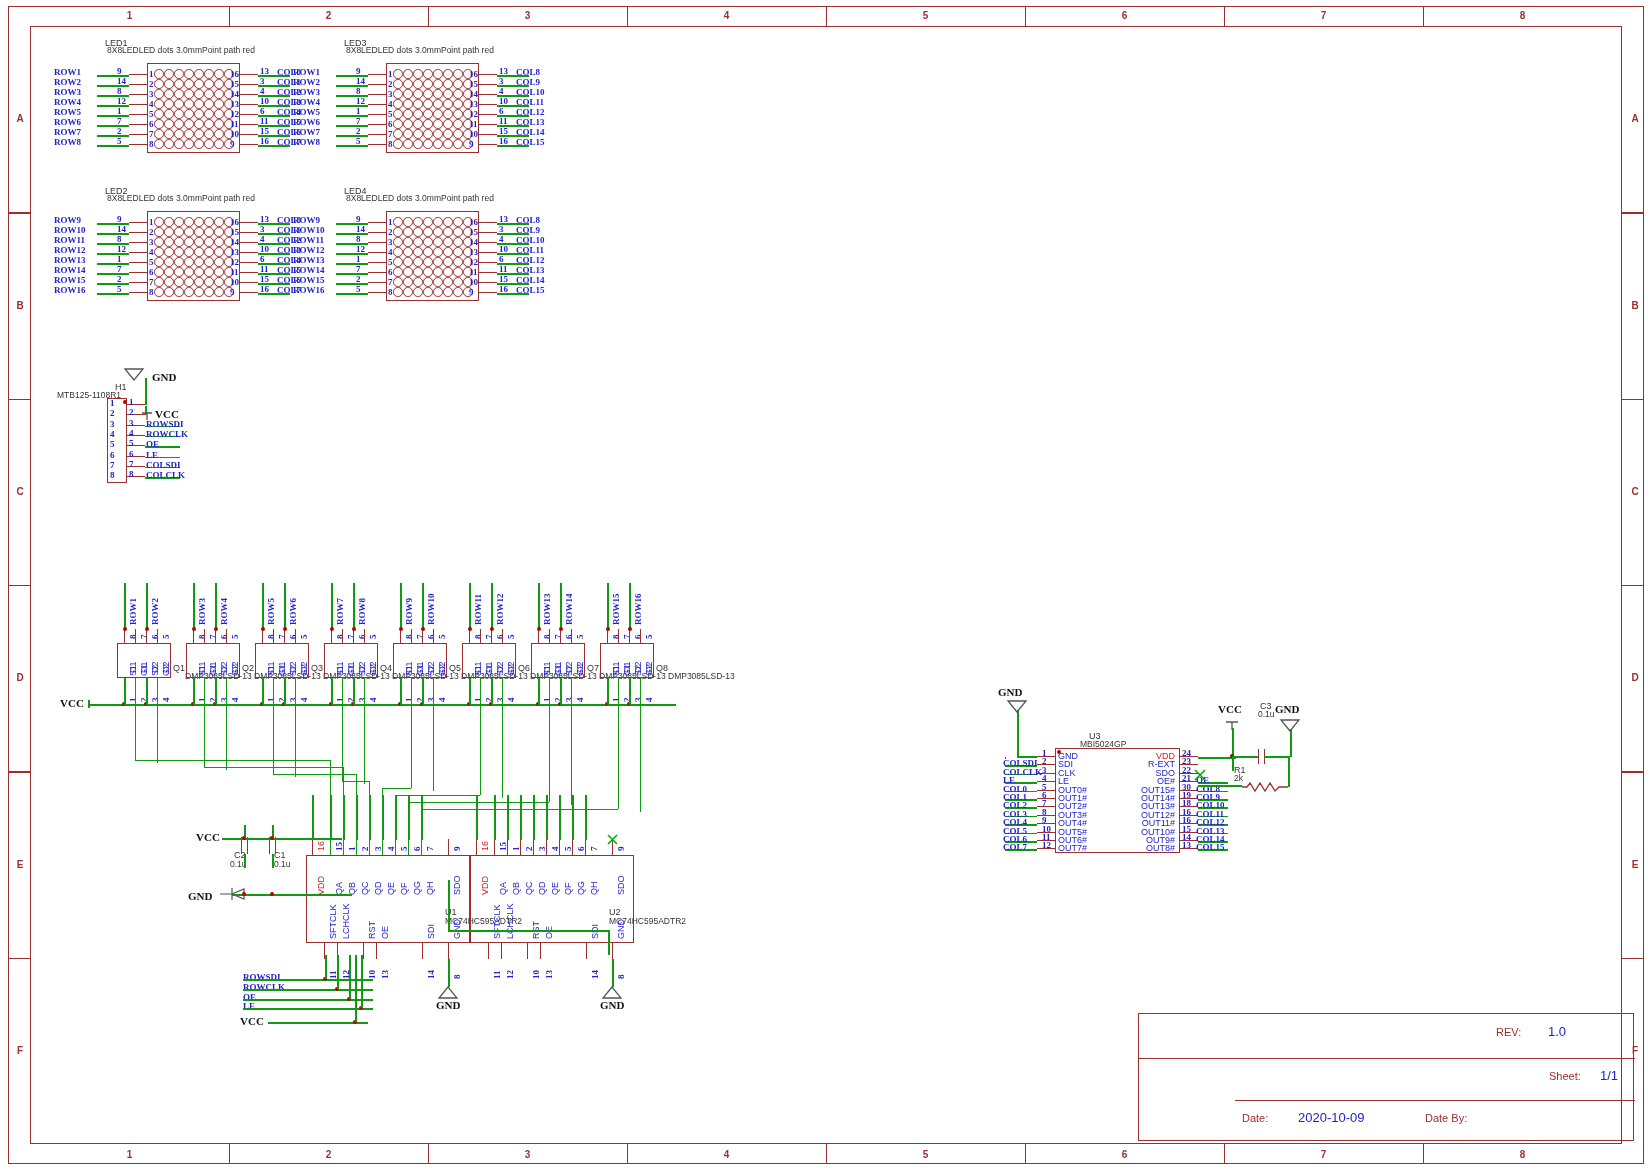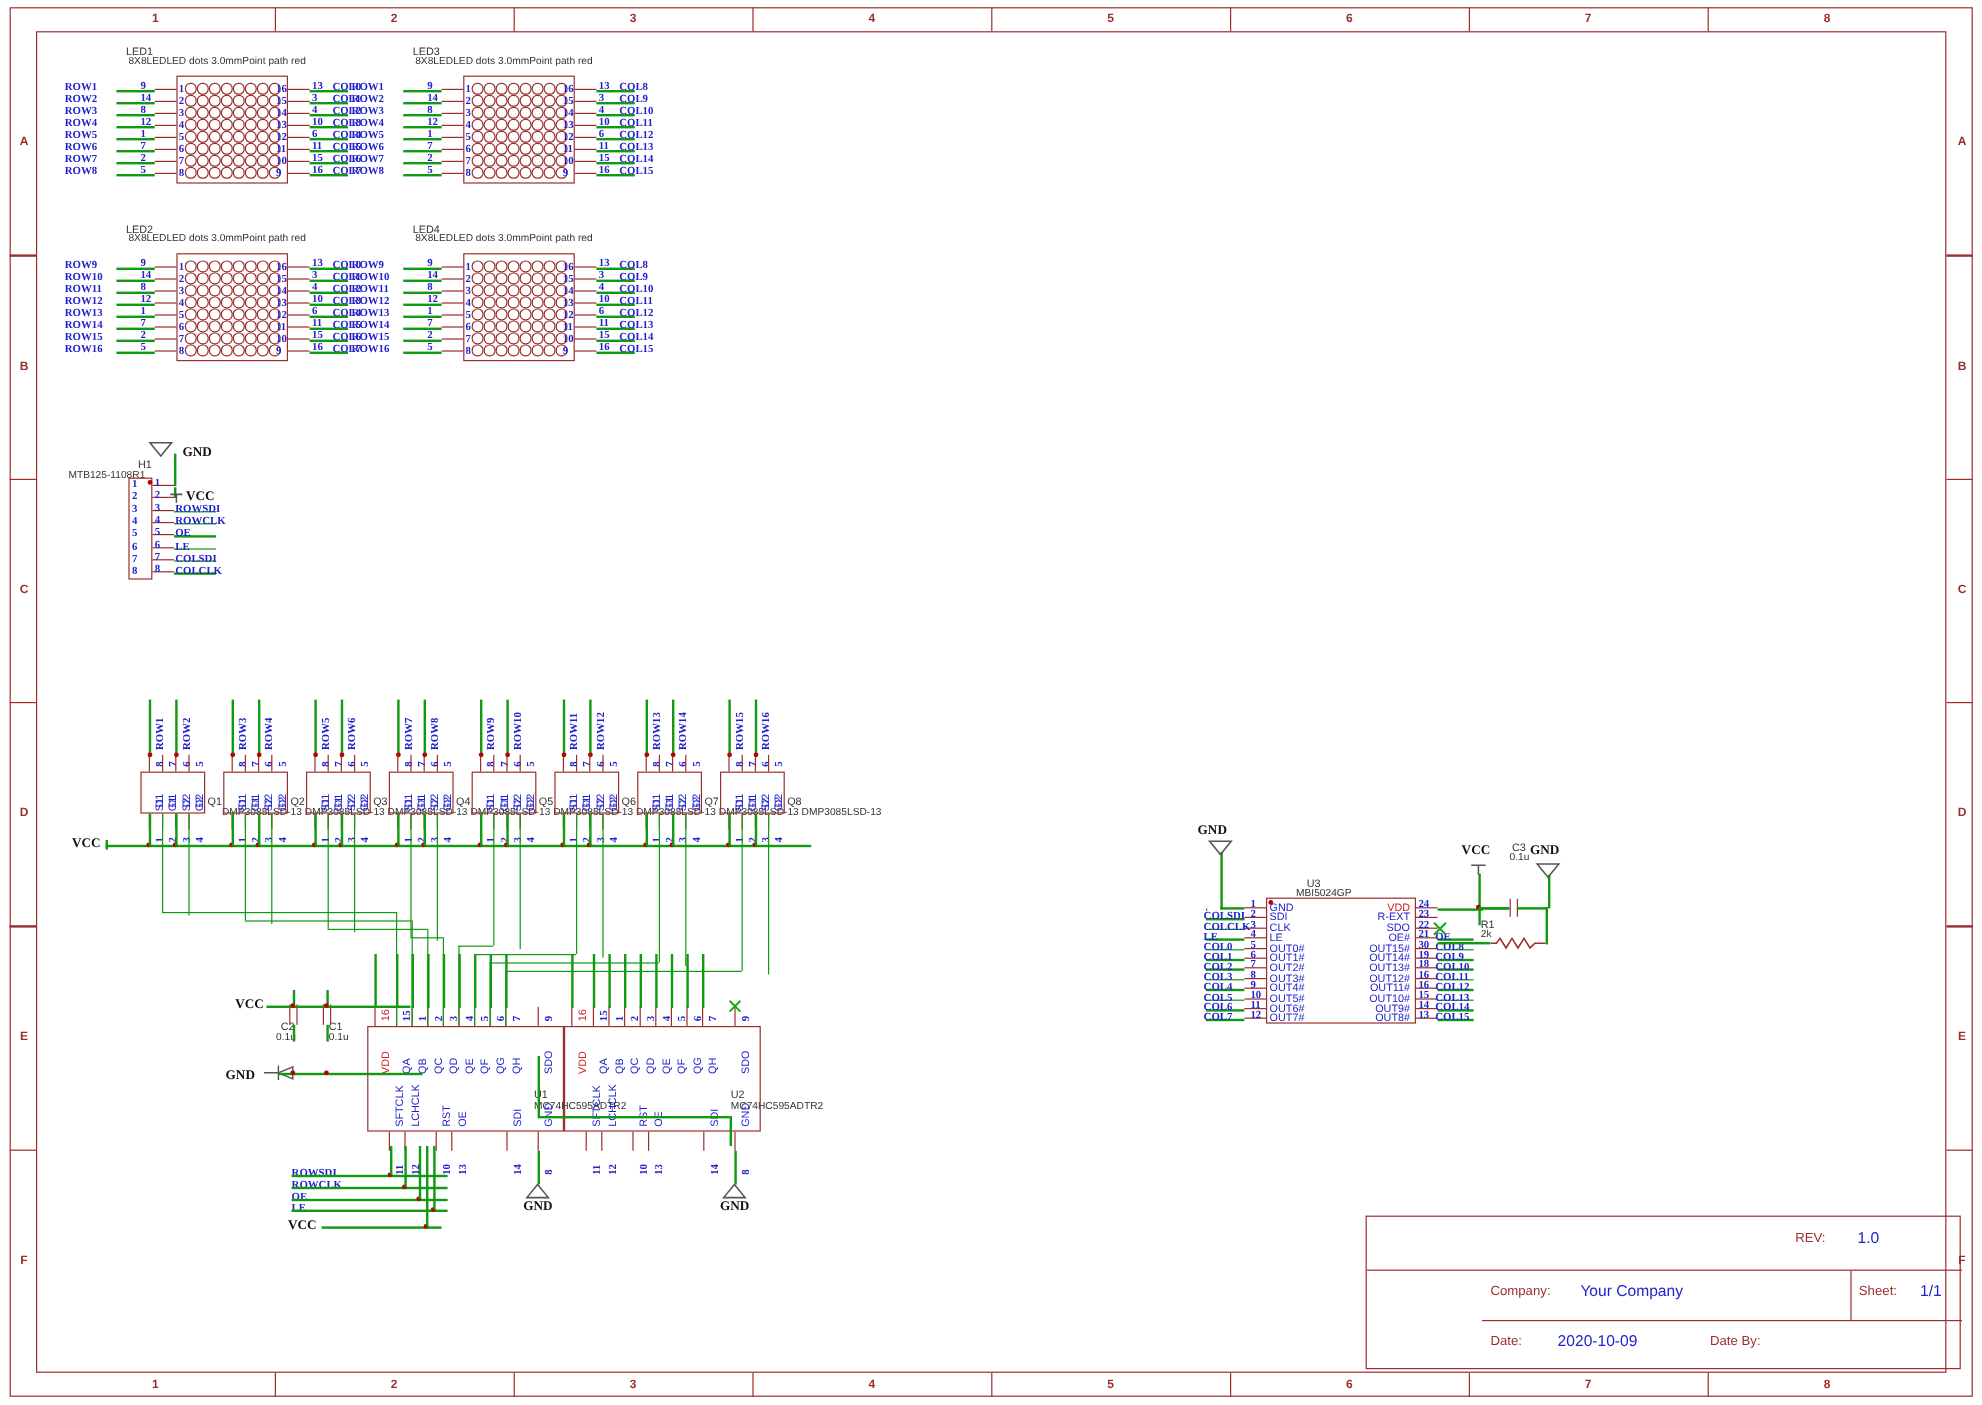--- a/index.html
+++ b/index.html
@@ -1420,24 +1420,20 @@
       <div class="abs" style="left:608px;top:930px;width:1.5px;height:25px;background:#119911;"></div>
     </div>
 
   <div class="abs tb" style="left:1138px;top:1013px;width:496px;height:128px;">
     <div class="abs" style="left:349px;top:-1px;width:147px;height:45px;">
       <div class="abs tb-lbl" style="left:8px;top:13px;">REV:</div>
       <div class="abs tb-val" style="left:60px;top:11px;">1.0</div>
     </div>
     <div class="abs" style="left:0;top:44px;width:496px;height:1.3px;background:#9b2e2e;"></div>
 
-    <div class="abs" style="left:96px;top:45px;width:307px;height:41px;border-right:1.3px solid #9b2e2e;">
-      <div class="abs tb-lbl" style="left:7px;top:11px;">Company:</div>
-      <div class="abs tb-val" style="left:82px;top:9px;">Your Company</div>
-    </div>
     <div class="abs" style="left:403px;top:45px;width:93px;height:41px;">
       <div class="abs tb-lbl" style="left:7px;top:11px;">Sheet:</div>
       <div class="abs tb-val" style="left:58px;top:9px;">1/1</div>
     </div>
     <div class="abs" style="left:96px;top:86px;width:400px;height:1.3px;background:#9b2e2e;"></div>
     <div class="abs" style="left:96px;top:87px;width:400px;height:41px;">
       <div class="abs tb-lbl" style="left:7px;top:11px;">Date:</div>
       <div class="abs tb-val" style="left:63px;top:9px;">2020-10-09</div>
       <div class="abs tb-lbl" style="left:190px;top:11px;">Date By:</div>
       <div class="abs tb-val" style="left:262px;top:9px;"></div>

